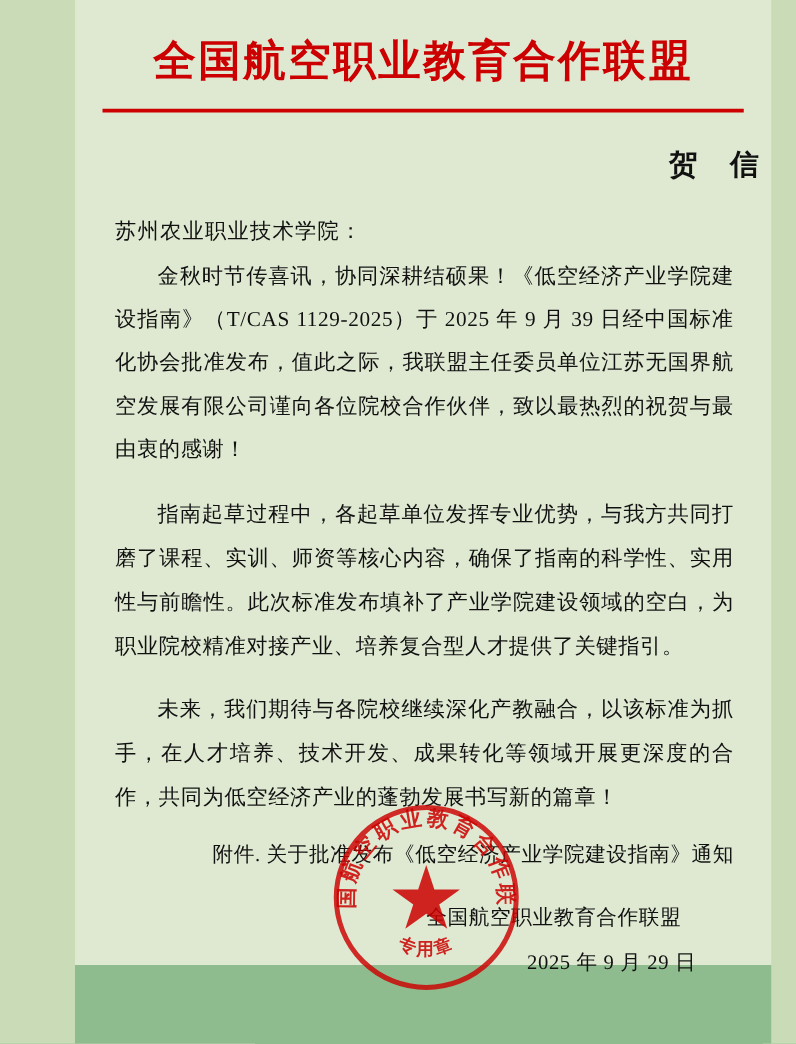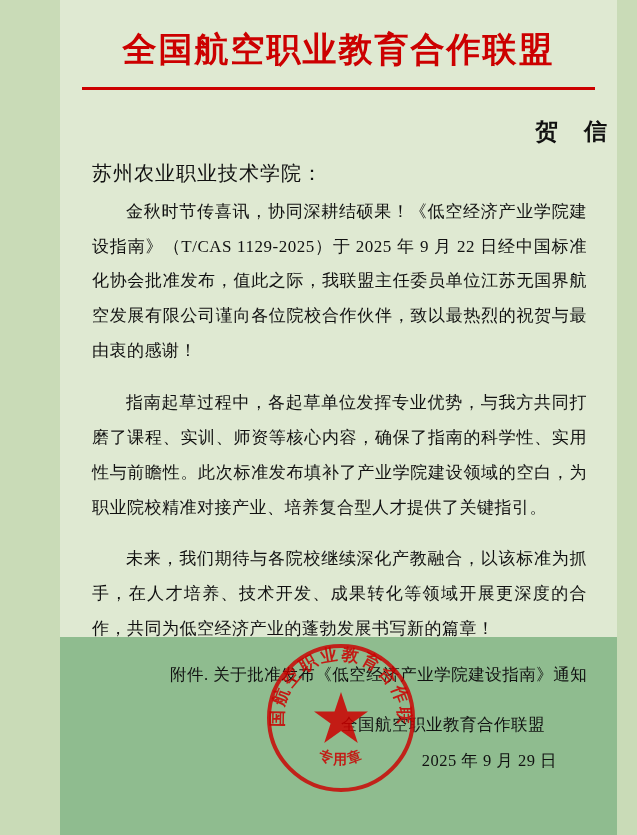--- a/index.html
+++ b/index.html
@@ -9,21 +9,21 @@
   body {
     width: 637px;
     height: 835px;
     background: #8fbc8f;
     font-family: "Liberation Serif", "DejaVu Serif", serif;
     overflow: hidden;
   }
   .page {
     position: relative;
     width: 637px;
-    height: 637px;
+    height: 772px;
     background: #dfe9d2;
     box-sizing: border-box;
   }
   .left-border {
     position: absolute;
     left: 0;
     top: 0;
     width: 60px;
     height: 835px;
     background: #c9dbb7;
@@ -61,23 +61,23 @@
   }
   .sub-title {
     text-align: right;
     font-size: 23px;
     font-weight: bold;
     color: #111;
     letter-spacing: 10px;
     margin-top: 26px;
   }
   .salutation {
-    font-size: 20px;
+    font-size: 17px;
     color: #111;
-    margin-top: 13px;
+    margin-top: 26px;
     padding-left: 32px;
     letter-spacing: 1px;
   }
   .body-par {
     font-size: 17px;
     color: #111;
     line-height: 2.05;
     text-align: justify;
     text-justify: inter-ideograph;
     padding: 0 30px 0 32px;
@@ -127,21 +127,21 @@
 
   <div class="content">
 
     <div class="doc-title">全国航空职业教育合作联盟</div>
     <div class="title-rule"></div>
 
     <div class="sub-title">贺  信</div>
 
     <div class="salutation">苏州农业职业技术学院：</div>
 
-    <p class="body-par">金秋时节传喜讯，协同深耕结硕果！《低空经济产业学院建设指南》（T/CAS 1129-2025）于 2025 年 9 月 22 日经中国标准化协会批准发布，值此之际，我联盟主任委员单位江苏无国界航空发展有限公司谨向各位院校合作伙伴，致以最热烈的祝贺与最由衷的感谢！</p>
+    <p class="body-par">金秋时节传喜讯，协同深耕结硕果！《低空经济产业学院建设指南》（T/CAS 1129-2025）于 2025 年 9 月 39 日经中国标准化协会批准发布，值此之际，我联盟主任委员单位江苏无国界航空发展有限公司谨向各位院校合作伙伴，致以最热烈的祝贺与最由衷的感谢！</p>
     <p class="body-par">指南起草过程中，各起草单位发挥专业优势，与我方共同打磨了课程、实训、师资等核心内容，确保了指南的科学性、实用性与前瞻性。此次标准发布填补了产业学院建设领域的空白，为职业院校精准对接产业、培养复合型人才提供了关键指引。</p>
     <p class="body-par">未来，我们期待与各院校继续深化产教融合，以该标准为抓手，在人才培养、技术开发、成果转化等领域开展更深度的合作，共同为低空经济产业的蓬勃发展书写新的篇章！</p>
 
     <div class="attachment">附件. 关于批准发布《低空经济产业学院建设指南》通知</div>
 
     <div class="sign-block">全国航空职业教育合作联盟</div>
     <div class="sign-date">2025 年 9 月 29 日</div>
 
   </div>
 

